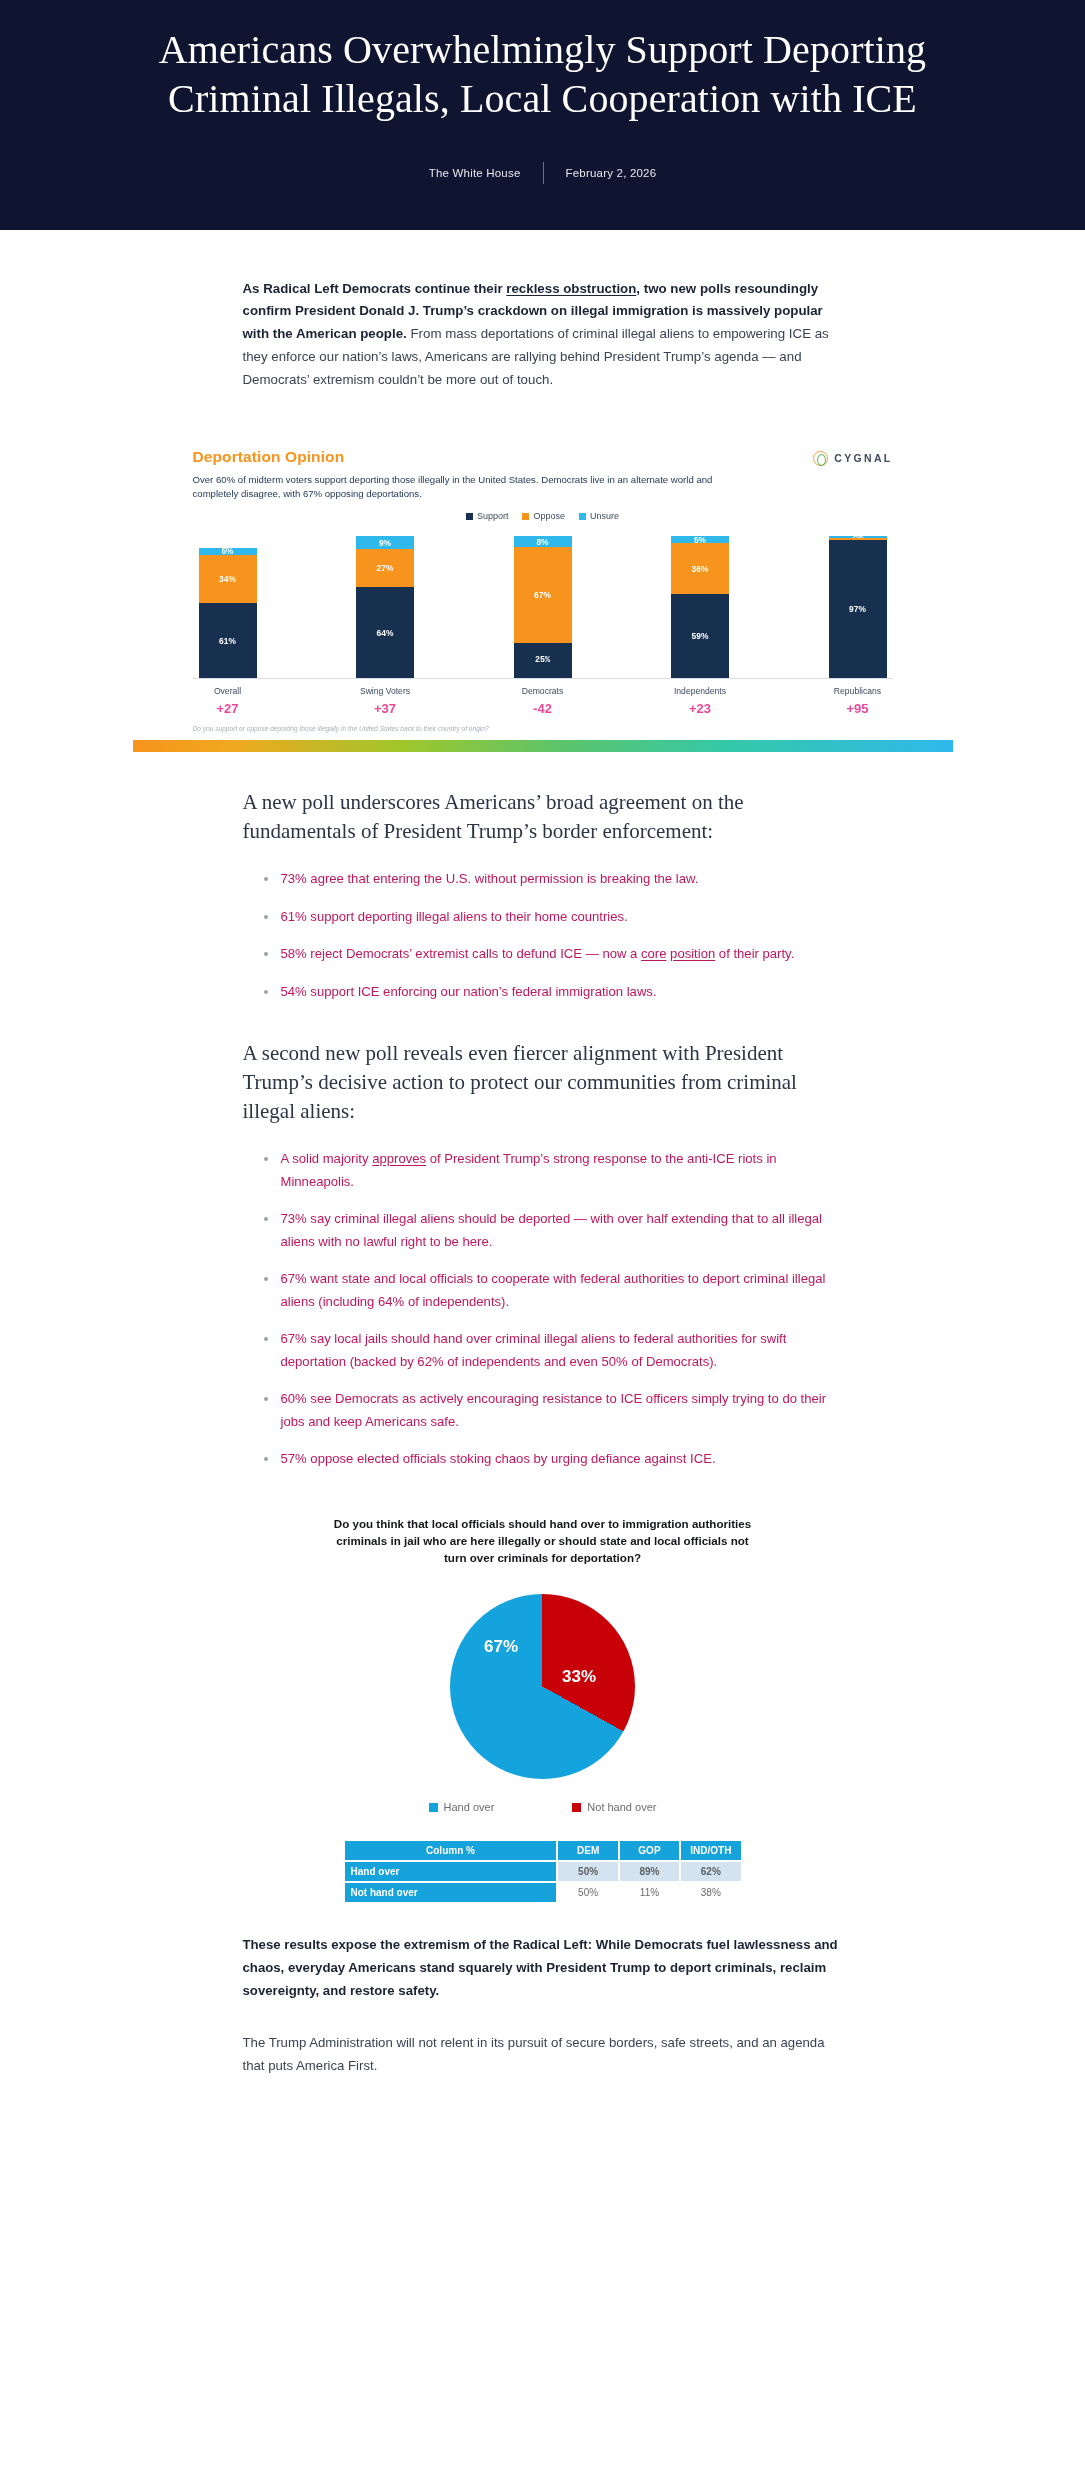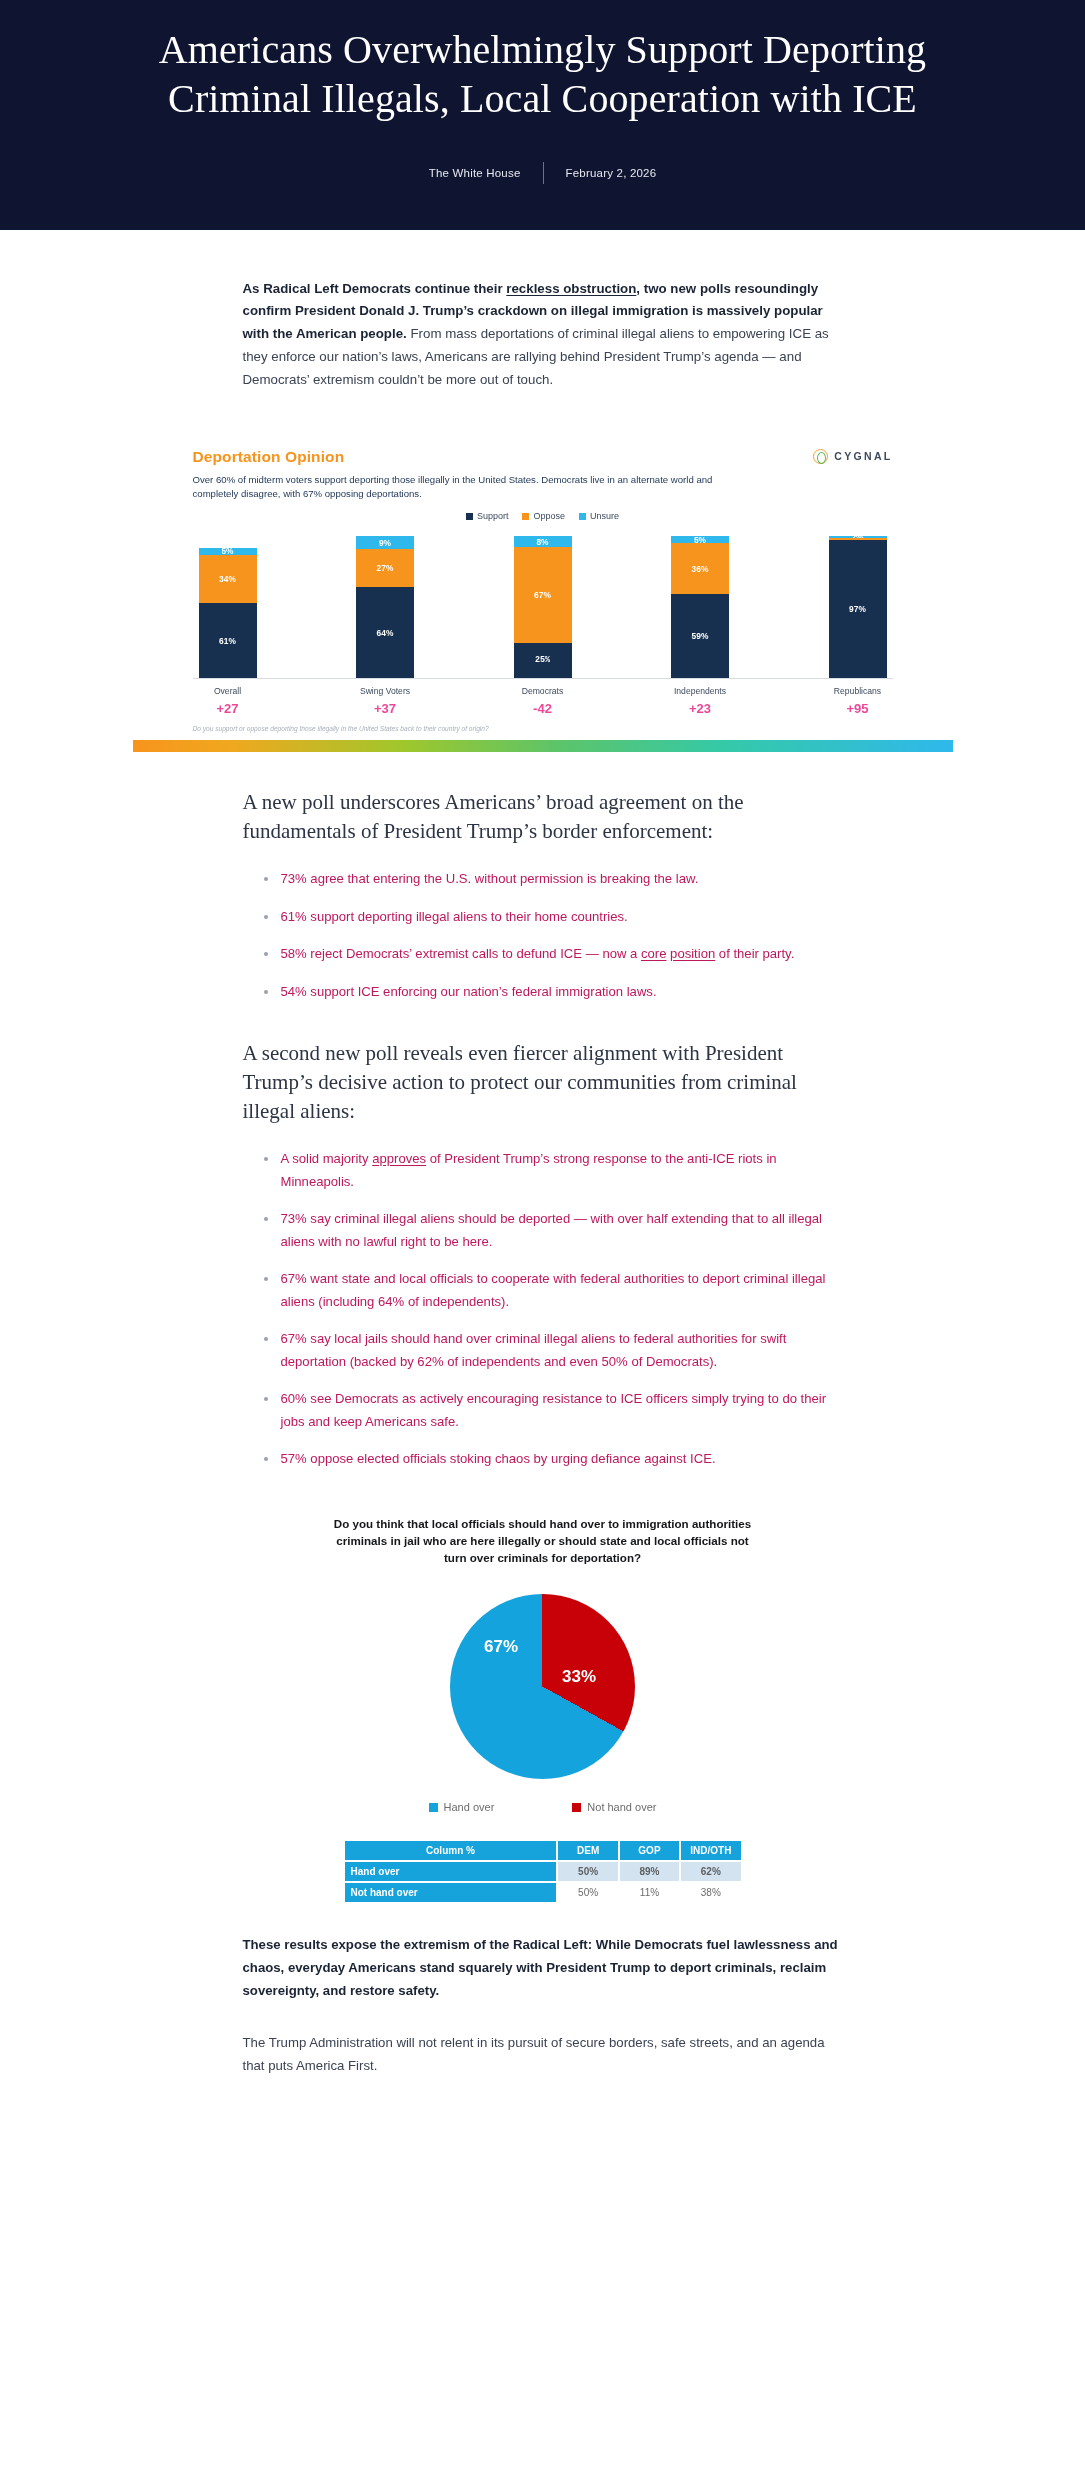--- a/index.html
+++ b/index.html
@@ -103,21 +103,21 @@
 
   
   .cygnal-card {
     width: 820px;
     margin: 38px auto 0 auto;
     background: #ffffff;
     padding: 0;
     position: relative;
   }
   .cyg-inner { padding: 18px 60px 0 60px; }
-  .cyg-head { display: flex; align-items: flex-start; justify-content: space-between; }
+  .cyg-head { display: flex; align-items: flex-end; justify-content: space-between; }
   .cyg-title {
     color: #f7941d;
     font-size: 15.5px;
     font-weight: 700;
     letter-spacing: .1px;
   }
   .cyg-logo { display: flex; align-items: center; gap: 6px; padding-top: 1px;}
   .cyg-mark {
     width: 15px; height: 15px; border-radius: 50%;
     border: 1.4px solid #f0a13a;

